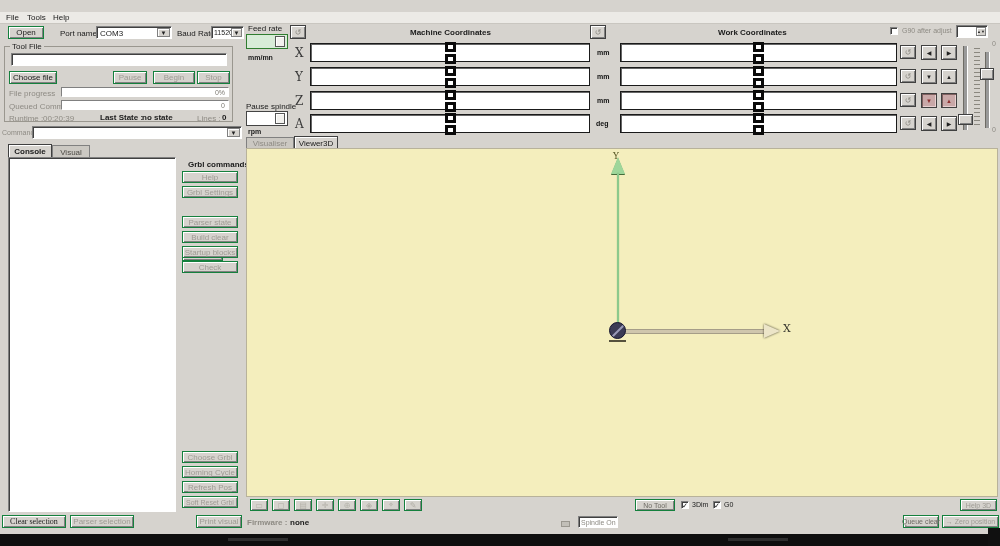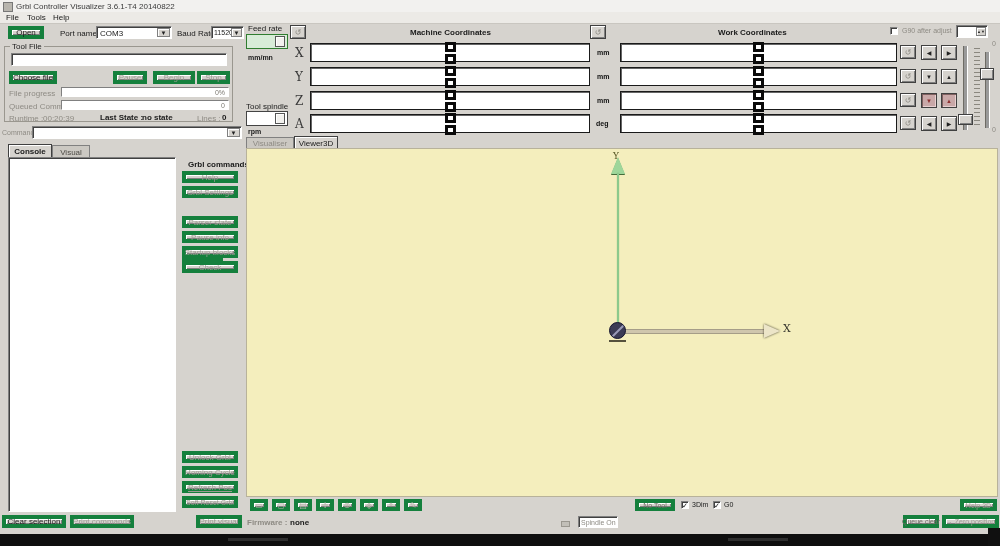--- a/index.html
+++ b/index.html
@@ -1,20 +1,20 @@
 <!DOCTYPE html>
 <html><head>
 <meta charset="utf-8">
 <style>
   html,body{margin:0;padding:0;background:#555;}
   #app{position:relative;width:1000px;height:546px;background:#d6d3ce;overflow:hidden;
        font-family:"Liberation Sans",sans-serif;font-size:8px;color:#1a1a1a;}
   .abs{position:absolute;}
   
-  .btn{position:absolute;background:#d6d3ce;border:4px solid #15803d;
+  .btn{position:absolute;background:#d6d3ce;border:1px solid #15803d;
        box-shadow:inset 1px 1px 0 #ffffff, inset -1px -1px 0 #808080;
        font-size:8px;display:flex;align-items:center;justify-content:center;
        cursor:default;white-space:nowrap;padding:0 2px;box-sizing:border-box;color:#1a1a1a;}
   .btn.dis{color:#9e9b94;}
   .sunken{position:absolute;background:#fff;border:1px solid;border-color:#808080 #fff #fff #808080;
        box-shadow:inset 1px 1px 0 #404040;box-sizing:border-box;}
   .lbl{position:absolute;white-space:nowrap;}
   .gray{color:#8e8b84;}
   .bold{font-weight:bold;}
   .groupbox{position:absolute;border:1px solid #9a978f;box-sizing:border-box;}
@@ -61,24 +61,20 @@
   .slider-widget{position:absolute;box-sizing:border-box;background:#fff;}
   .slider-handle{position:absolute;top:1px;bottom:1px;width:8px;background:#f2f1ee;border:1px solid #555;box-shadow:inset 1px 1px 0 #fff;}
   #blackbar{position:absolute;left:0;top:534px;width:1000px;height:12px;background:#0e0e0e;}
   .bb-tick{position:absolute;top:538px;height:3px;background:#2e2e2e;}
 </style>
 </head>
 <body>
 
 <div id="app">
 
-  <div class="abs" style="left:0;top:0;width:1000px;height:12px;background:#f2f1ef;border-bottom:1px solid #dcdad6;">
-    <span class="abs" style="left:3px;top:2px;width:8px;height:8px;background:#b8b5ae;border:1px solid #777;"></span>
-    <span class="lbl" style="left:16px;top:2px;color:#3a3a3a;">Grbl Controller Visualizer 3.6.1-T4  20140822</span>
-  </div>
 
   <div class="abs" style="left:0;top:12px;width:1000px;height:11px;background:#eceae6;border-bottom:1px solid #c9c6c0;">
     <span class="lbl" style="left:6px;top:1px;">File</span>
     <span class="lbl" style="left:27px;top:1px;">Tools</span>
     <span class="lbl" style="left:53px;top:1px;">Help</span>
   </div>
 
   <div class="btn" style="left:8px;top:26px;width:36px;height:13px;">Open</div>
   <span class="lbl" style="left:60px;top:29px;">Port name</span>
   <div class="sunken" style="left:96px;top:26px;width:76px;height:13px;">
@@ -125,35 +121,35 @@
   <div class="tab" style="left:8px;top:144px;width:42px;height:13px;font-weight:bold;">Console</div>
   <div class="tab inactive" style="left:52px;top:145px;width:36px;height:12px;">Visual</div>
 
   <div class="sunken" style="left:8px;top:157px;width:168px;height:355px;"></div>
 
   <span class="lbl bold" style="left:188px;top:160px;">Grbl commands</span>
   <div class="btn dis" style="left:182px;top:171px;width:56px;height:12px;">Help</div>
   <div class="btn dis" style="left:182px;top:186px;width:56px;height:12px;">Grbl Settings</div>
   <div class="btn dis" style="left:182px;top:201px;width:41px;height:12px;margin-top:48px;">Parameters</div>
   <div class="btn dis" style="left:182px;top:216px;width:56px;height:12px;">Parser state</div>
-  <div class="btn dis" style="left:182px;top:231px;width:56px;height:12px;">Pause info</div>
+  <div class="btn dis" style="left:182px;top:231px;width:56px;height:12px;">Build clear</div>
   <div class="btn dis" style="left:182px;top:246px;width:56px;height:12px;">Startup blocks</div>
   <div class="btn dis" style="left:182px;top:261px;width:56px;height:12px;">Check</div>
 
-  <div class="btn dis" style="left:182px;top:451px;width:56px;height:12px;">Unlock Grbl</div>
+  <div class="btn dis" style="left:182px;top:451px;width:56px;height:12px;">Choose Grbl</div>
   <div class="btn dis" style="left:182px;top:466px;width:56px;height:12px;">Homing Cycle</div>
   <div class="btn dis" style="left:182px;top:481px;width:56px;height:12px;text-decoration:underline;">Refresh Pos</div>
   <div class="btn dis" style="left:182px;top:496px;width:56px;height:12px;font-size:7px;">Soft Reset Grbl</div>
 
   <span class="lbl" style="left:248px;top:24px;">Feed rate</span>
   <div class="slider-widget" style="left:246px;top:34px;width:42px;height:15px;border:1px solid #2f7d2f;background:#d8ecd8;">
     <span class="slider-handle" style="left:28px;"></span>
   </div>
   <span class="lbl bold" style="left:248px;top:54px;font-size:7px;">mm/mn</span>
-  <span class="lbl" style="left:246px;top:102px;">Tool spindle</span>
+  <span class="lbl" style="left:246px;top:102px;">Pause spindle</span>
   <div class="slider-widget" style="left:246px;top:111px;width:42px;height:15px;border:1px solid #444;">
     <span class="slider-handle" style="left:28px;"></span>
   </div>
   <span class="lbl bold" style="left:248px;top:128px;font-size:7px;">rpm</span>
 
   <div class="minibtn" style="left:290px;top:25px;">
     <span>↺</span>
   </div>
   <span class="lbl bold" style="left:410px;top:28px;">Machine Coordinates</span>
   <div class="minibtn" style="left:590px;top:25px;">
@@ -285,22 +281,22 @@
       <span>✎</span>
     </div>
 
   <div class="btn" style="left:635px;top:499px;width:40px;height:12px;color:#6e6b64;font-size:7px;">No Tool</div>
   <span class="check" style="left:681px;top:501px;">✓</span>
   <span class="lbl" style="left:692px;top:501px;font-size:7px;">3Dim</span>
   <span class="check" style="left:713px;top:501px;">✓</span>
   <span class="lbl" style="left:724px;top:501px;font-size:7px;">G0</span>
   <div class="btn dis" style="left:960px;top:499px;width:37px;height:12px;font-size:7px;">Help 3D</div>
 
-  <div class="btn" style="left:2px;top:515px;width:64px;height:13px;">Clear selection</div>
-  <div class="btn dis" style="left:70px;top:515px;width:64px;height:13px;">Print commands</div>
+  <div class="btn" style="left:2px;top:515px;width:64px;height:13px;font-family:Liberation Serif, serif;">Clear selection</div>
+  <div class="btn dis" style="left:70px;top:515px;width:64px;height:13px;">Parser selection</div>
   <div class="btn dis" style="left:196px;top:515px;width:46px;height:13px;">Print visual</div>
   <span class="lbl gray bold" style="left:247px;top:518px;">Firmware :</span>
   <span class="lbl bold" style="left:290px;top:506px;margin-top:12px;">none</span>
   <span class="abs" style="left:561px;top:521px;width:7px;height:4px;background:#c2bfb8;border:1px solid #9a978f;"></span>
   <div class="sunken" style="left:578px;top:516px;width:40px;height:12px;background:#fff;">
     <span class="lbl gray" style="left:2px;top:2px;font-size:7px;">Spindle On</span>
   </div>
   <div class="btn" style="left:903px;top:515px;width:36px;height:13px;font-size:7px;color:#6e6b64;">Queue clear</div>
   <div class="btn dis" style="left:942px;top:515px;width:57px;height:13px;font-size:7px;">→ Zero position</div>
 

